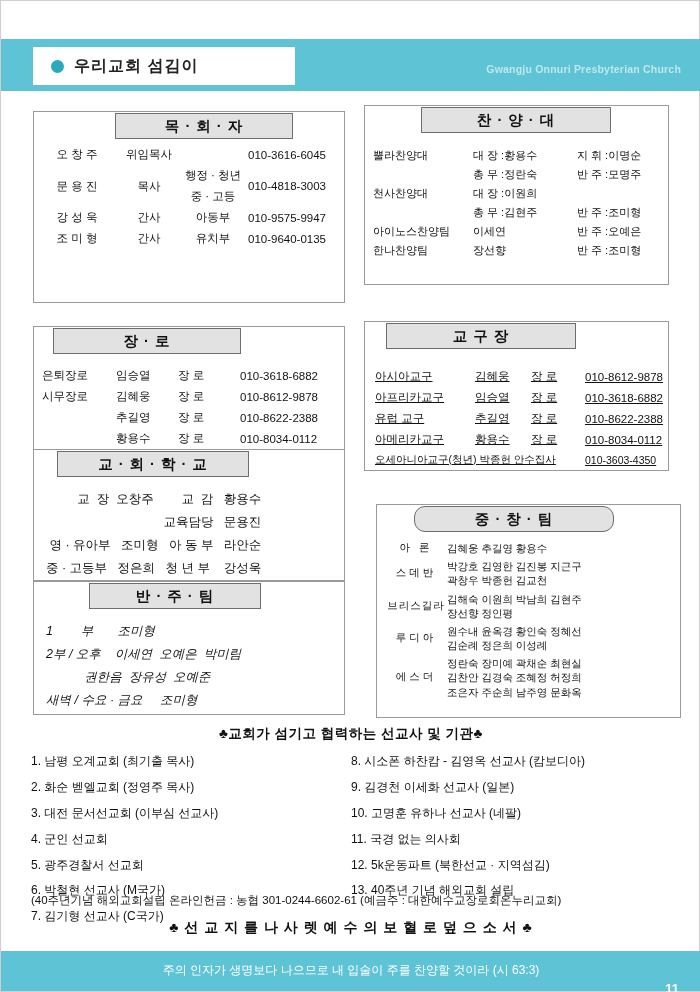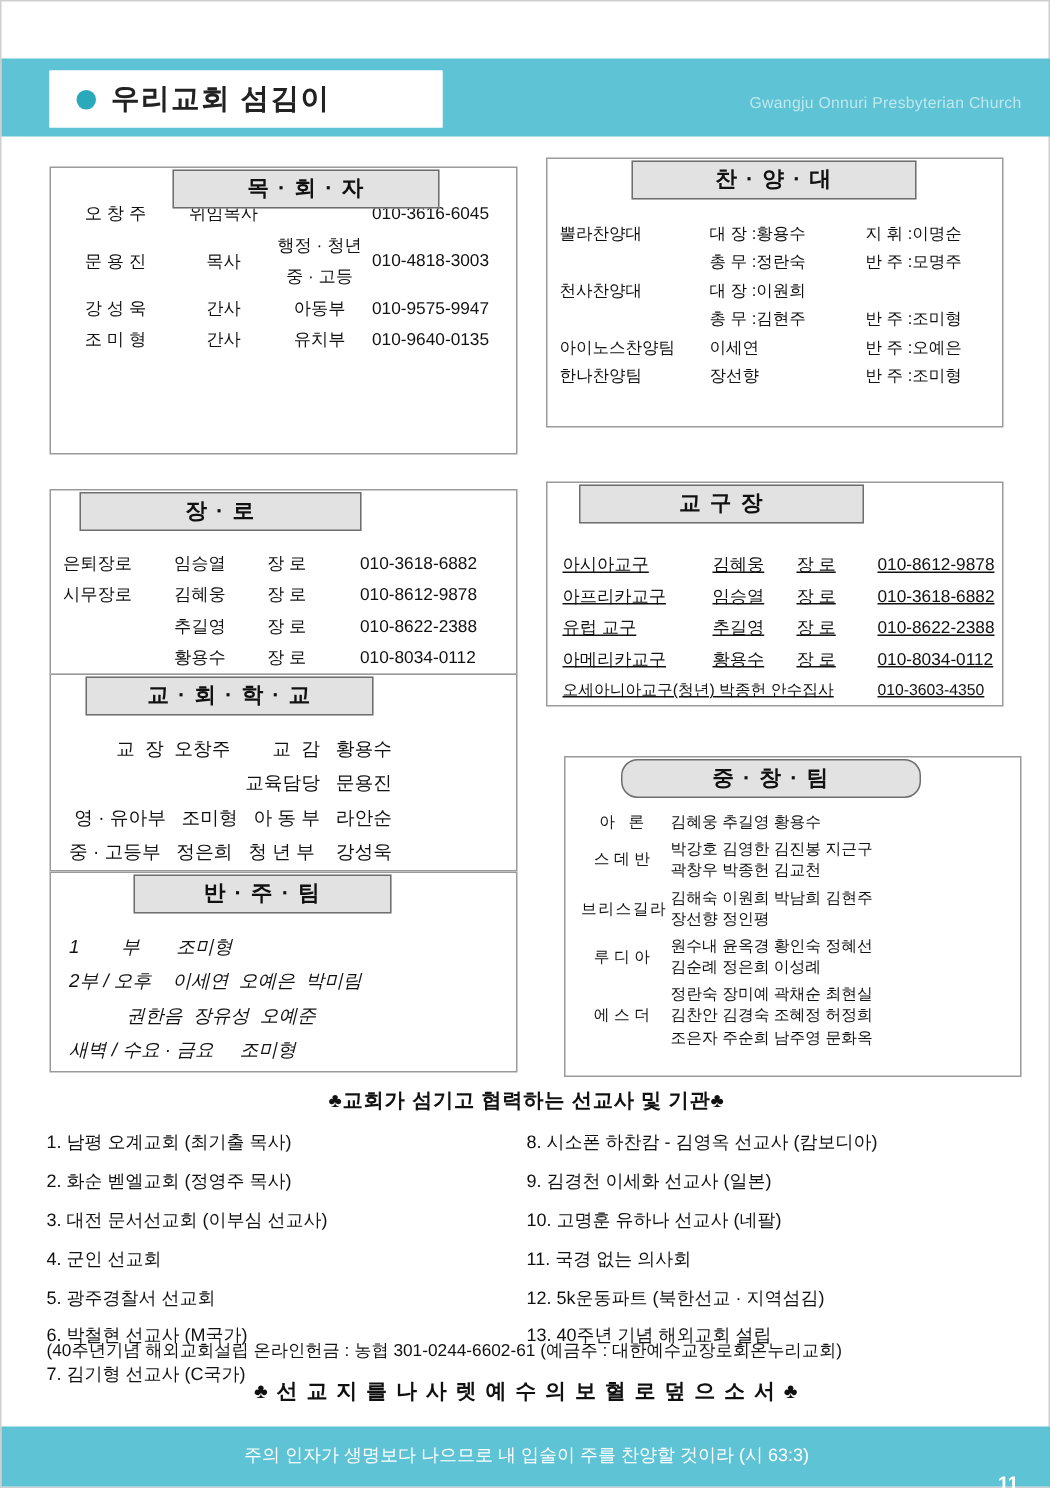--- a/index.html
+++ b/index.html
@@ -25,25 +25,25 @@
     position:absolute; left:32px; top:46px; width:262px; height:38px;
     background:#ffffff; border:2px solid #ffffff;
     display:flex; align-items:center; gap:10px;
     padding-left:16px;
   }
   .bullet-dot {
     width:13px; height:13px; border-radius:50%; background:#2aa9bd;
     display:inline-block;
   }
   .header-title {
-    font-size:19px; font-weight:bold; color:#222; letter-spacing:1px;
+    font-size:16px; font-weight:bold; color:#222; letter-spacing:1px;
   }
   .header-eng {
     position:absolute; right:18px; top:62px;
-    font-size:10.5px; color:#bfe7ee; letter-spacing:0.2px;
+    font-size:10.5px; color:#bfe7ee; letter-spacing:0.2px;font-weight:bold;
   }
 
   
   .box {
     position:absolute;
     border:1px solid #9a9a9a;
     background:#ffffff;
   }
   .box-title {
     position:absolute;
@@ -55,21 +55,21 @@
     height:26px;
     letter-spacing:1px;
     color:#111;
   }
   .tbl { width:100%; border-collapse:collapse; }
   .tbl td { font-size:11.5px; color:#111; padding:0; white-space:nowrap; }
 
   
   #mok-box { left:32px; top:110px; width:312px; height:192px; }
   #mok-title { left:82px; top:112px; width:178px;margin-left:32px; }
-  #mok-tbl { position:absolute; left:0; top:20px; width:100%; }
+  #mok-tbl { position:absolute; left:0; top:32px; width:100%; }
   #mok-tbl td { padding:3px 0; }
 
   
   #chan-box { left:363px; top:104px; width:305px; height:180px; }
   #chan-title { left:420px; top:106px; width:190px; }
   #chan-tbl { position:absolute; left:8px; top:40px; width:292px; }
   #chan-tbl td { padding:2px 0; font-size:11px; }
 
   
   #jang-box { left:32px; top:325px; width:312px; height:124px; }

